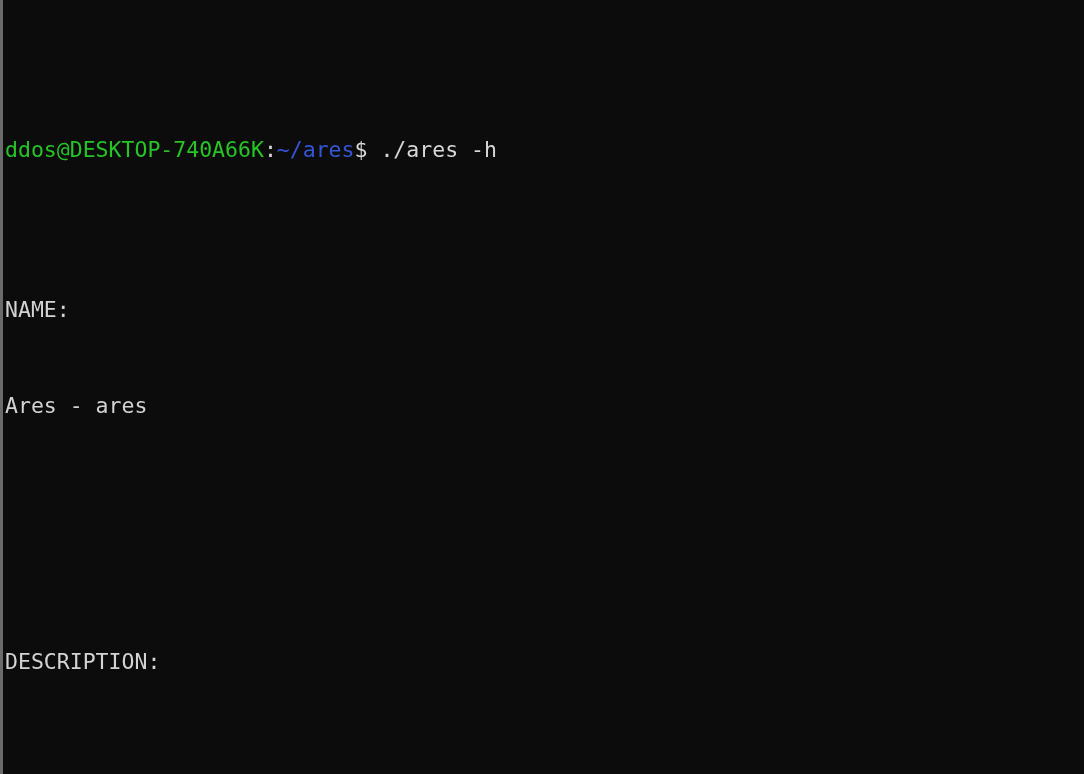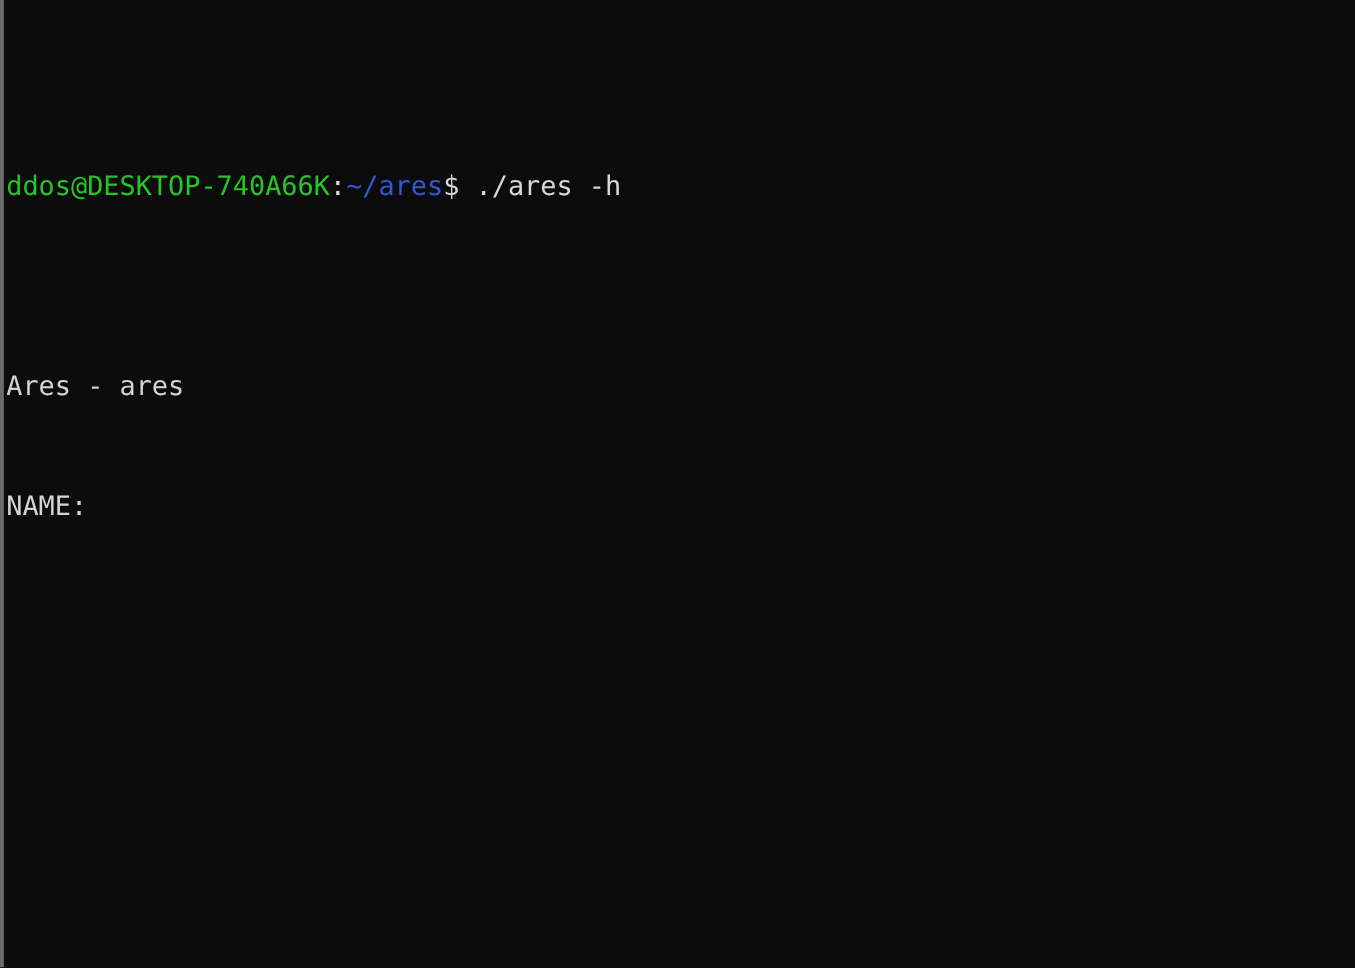--- a/index.html
+++ b/index.html
@@ -63,25 +63,26 @@
   <div id="scroll-rail">
     <div id="scroll-thumb"></div>
   </div>
 
   <div id="screen">
 
     
     <div class="line"><span class="c-green">ddos@DESKTOP-740A66K</span><span class="c-white">:</span><span class="c-blue">~/ares</span><span class="c-white">$</span><span class="c-white"> ./ares -h</span></div>
 
     
+    <div class="line c-text">NAME:</div>
     <div class="line c-text">Ares - ares</div>
-    <div class="line c-text">NAME:</div>
     <div class="line blank"></div>
 
     
+    <div class="line c-text">DESCRIPTION:</div>
     
 
     
     
     
     
 
     
     
     

